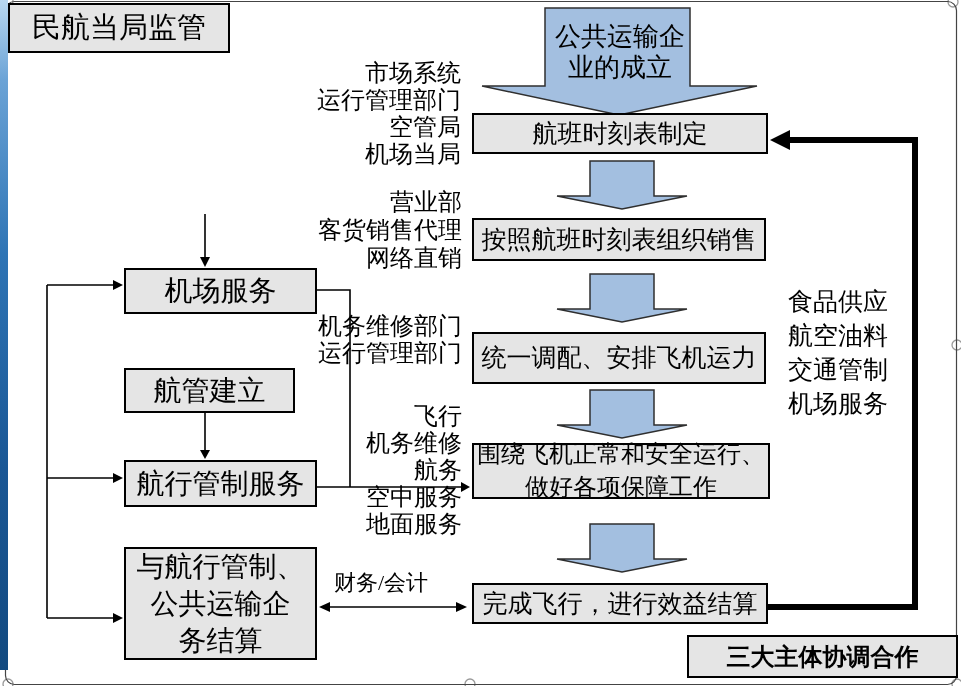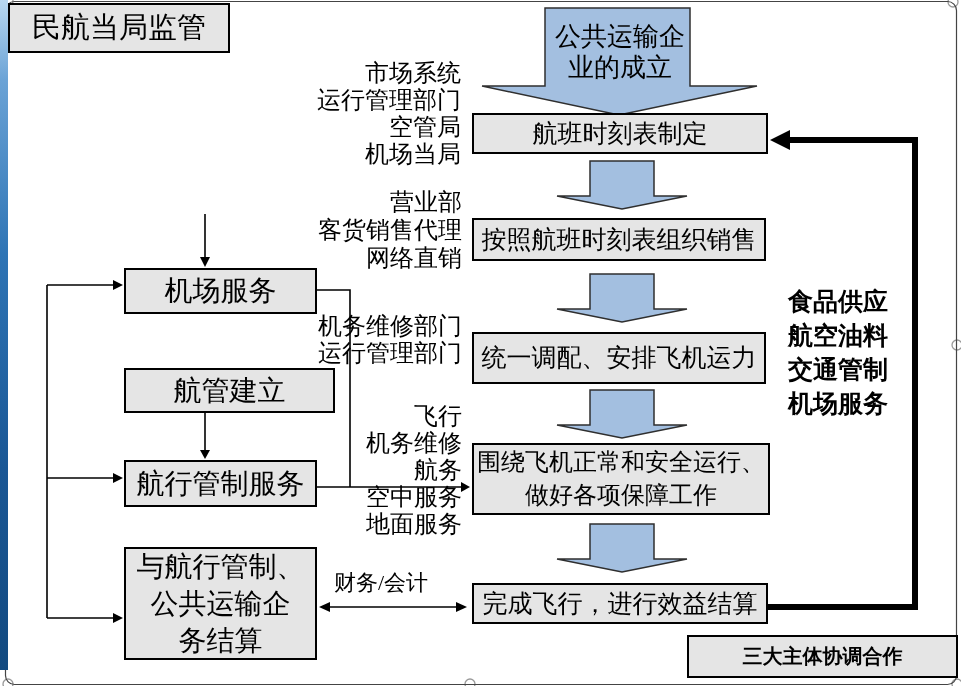--- a/index.html
+++ b/index.html
@@ -11,21 +11,21 @@
   .box{
     position:absolute;box-sizing:border-box;background:#e5e5e5;border:2px solid #000;
     display:flex;flex-direction:column;justify-content:center;align-items:center;
     text-align:center;z-index:2;
   }
   .main-box{font-size:25px;line-height:30px;}
   .main-box.tall{font-size:24px;line-height:33px;}
   .left-box{font-size:28px;line-height:34px;}
   .left-box.tall{line-height:37px;}
   .corner-box{font-size:29px;}
-  .corner-box.bold{font-size:20px;font-weight:bold;}
+  .corner-box.bold{font-size:24px;font-weight:bold;}
   .lbl{position:absolute;white-space:nowrap;z-index:2;font-size:24px;}
   .lbl.right-align{text-align:right;}
   .g-market{line-height:27px;}
   .g-sales{line-height:28px;}
   .g-maint{line-height:27px;}
   .g-flight{line-height:27px;}
   .g-support{line-height:34px;font-size:25px;}
   .g-finance{font-size:22px;}
   #start-arrow-label{
     position:absolute;left:540px;top:21px;width:160px;text-align:center;
@@ -104,32 +104,32 @@
 
   <div class="box main-box" style="left:472px;top:218px;width:294px;height:43px;">
     <div>按照航班时刻表组织销售</div>
   </div>
   <div class="box main-box" style="left:472px;top:113px;width:296px;height:41px;">
     <div>航班时刻表制定</div>
   </div>
   <div class="box main-box" style="left:472px;top:332px;width:294px;height:52px;">
     <div>统一调配、安排飞机运力</div>
   </div>
-  <div class="box main-box tall" style="left:472px;top:443px;width:298px;height:72px;">
+  <div class="box main-box tall" style="left:472px;top:443px;width:298px;height:56px;">
     <div>围绕飞机正常和安全运行、</div>
     <div>做好各项保障工作</div>
   </div>
   <div class="box main-box" style="left:472px;top:583px;width:296px;height:41px;">
     <div>完成飞行，进行效益结算</div>
   </div>
 
   <div class="box left-box" style="left:124px;top:268px;width:193px;height:46px;">
     <div>机场服务</div>
   </div>
-  <div class="box left-box" style="left:124px;top:368px;width:211px;height:45px;">
+  <div class="box left-box" style="left:124px;top:368px;width:171px;height:45px;">
     <div>航管建立</div>
   </div>
   <div class="box left-box" style="left:124px;top:460px;width:193px;height:47px;">
     <div>航行管制服务</div>
   </div>
   <div class="box left-box tall" style="left:124px;top:547px;width:193px;height:113px;">
     <div>与航行管制、</div>
     <div>公共运输企</div>
     <div>务结算</div>
   </div>
@@ -155,20 +155,20 @@
   <div class="lbl right-align g-flight" style="right:499px;top:403px;">
     <div>飞行</div>
     <div>机务维修</div>
     <div>航务</div>
     <div>空中服务</div>
     <div>地面服务</div>
   </div>
 
   <div class="lbl g-finance" style="left:334px;top:568px;">财务/会计</div>
 
-  <div class="lbl g-support" style="left:788px;top:285px;font-weight:bold;">
+  <div class="lbl g-support" style="left:788px;top:285px;">
     <div>食品供应</div>
     <div>航空油料</div>
     <div>交通管制</div>
     <div>机场服务</div>
   </div>
 
 </div>
 
 </body></html>

